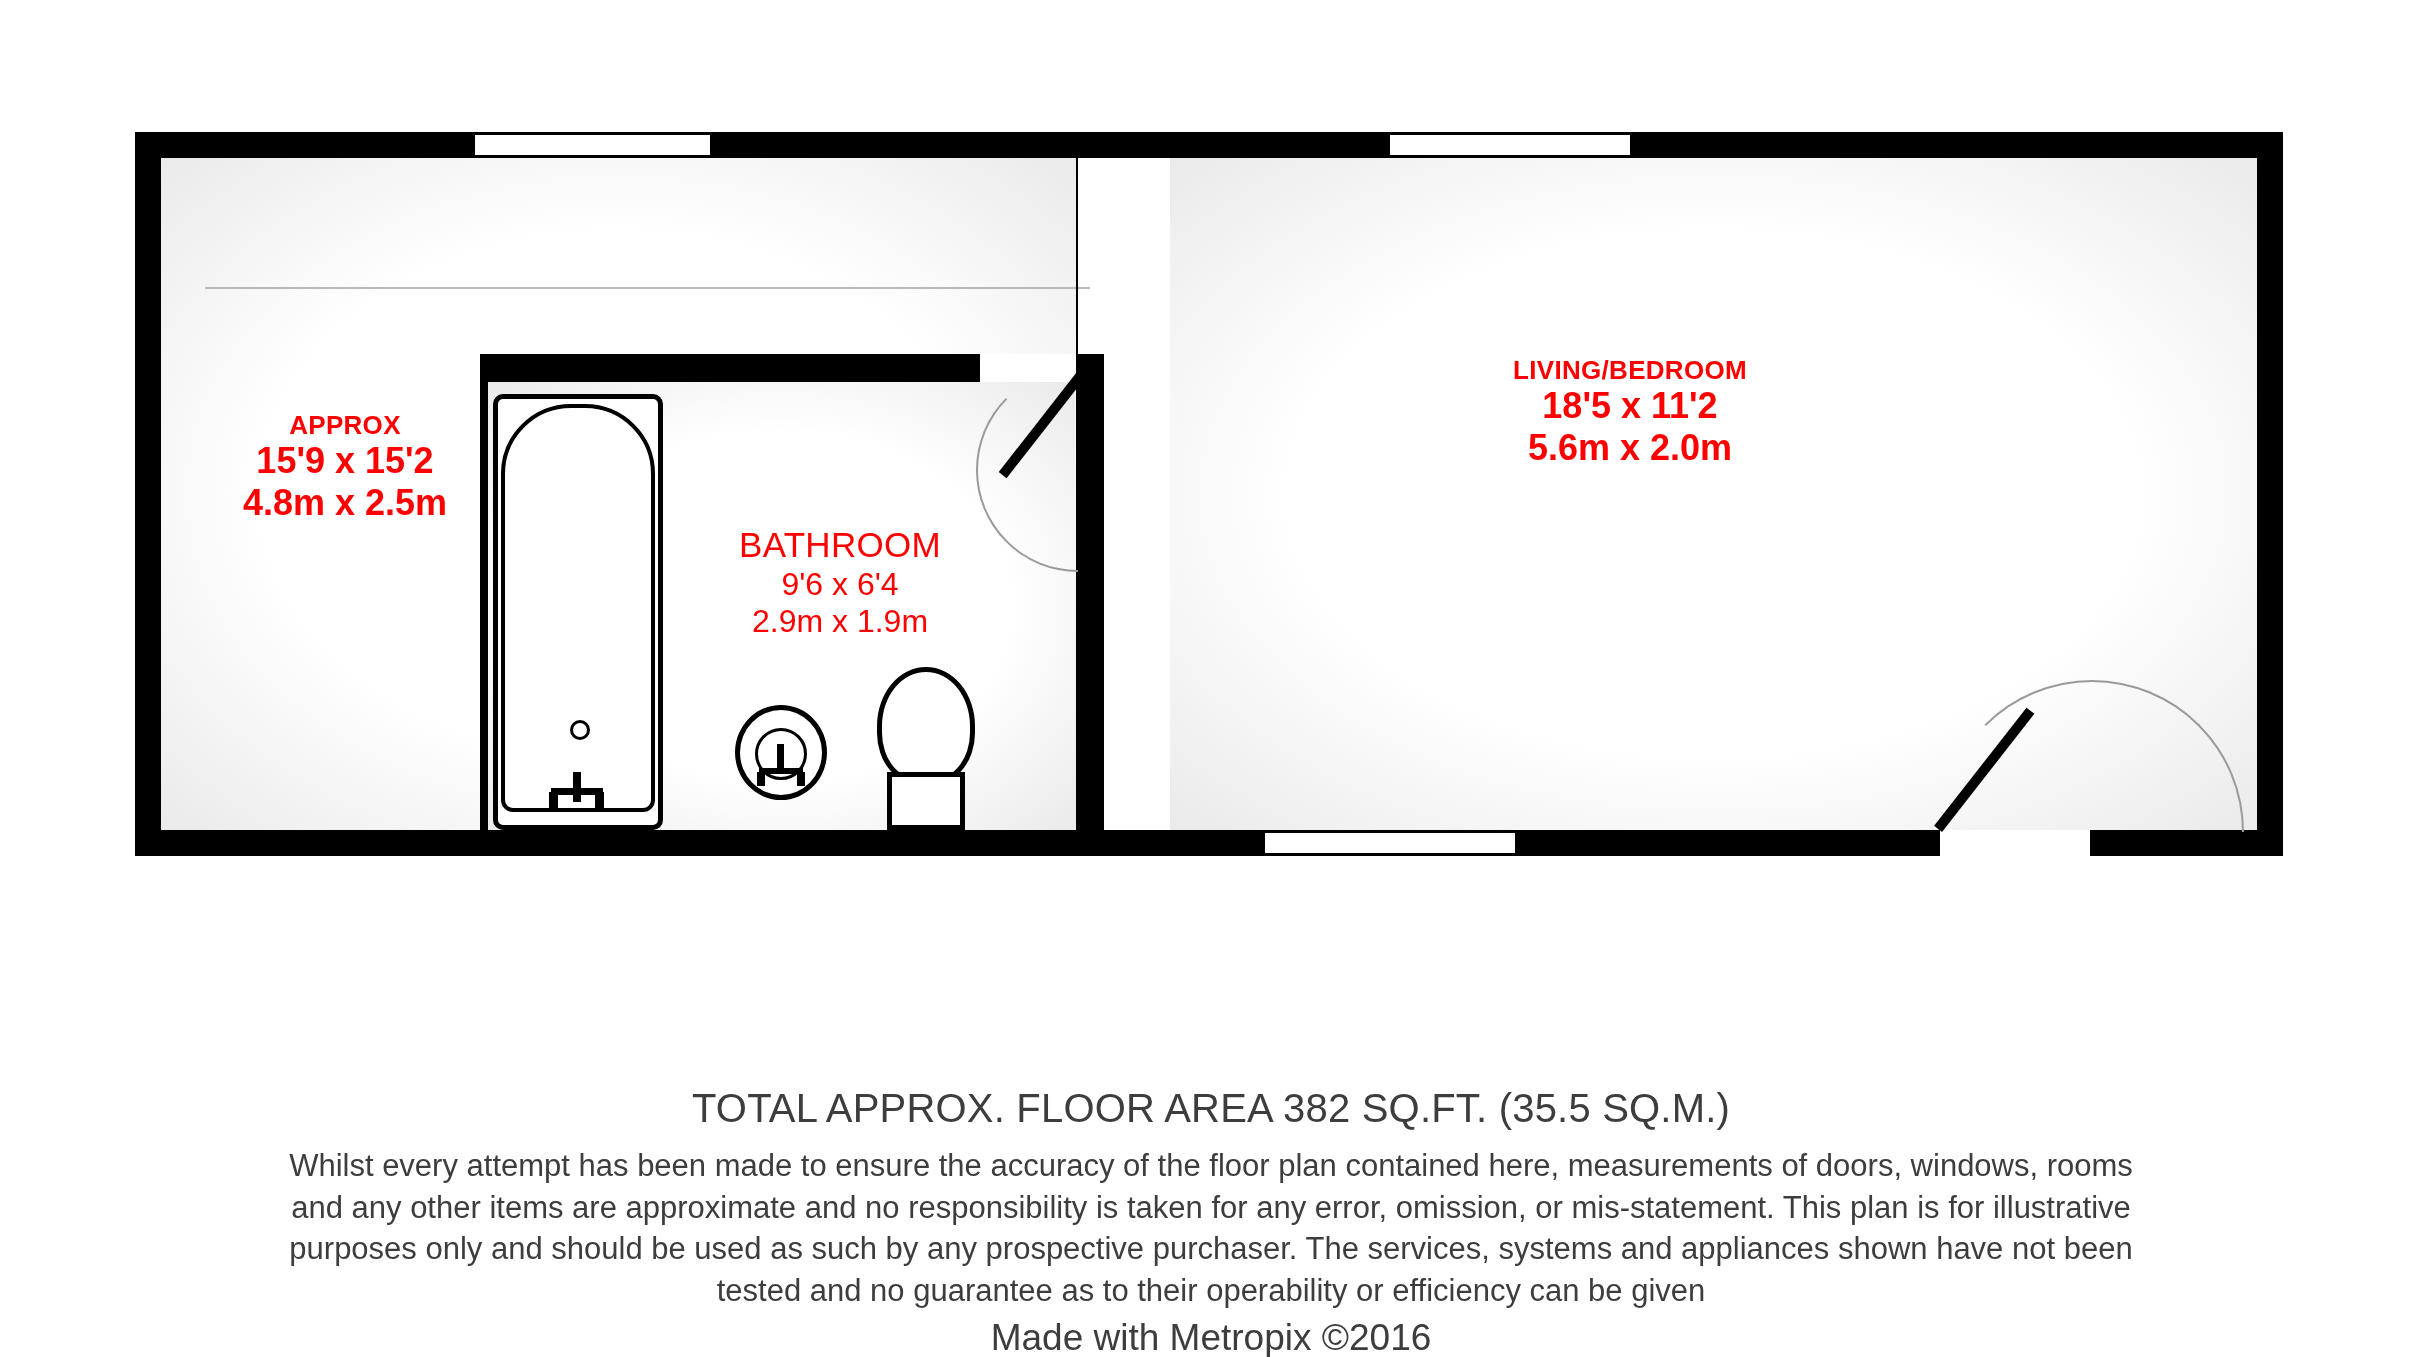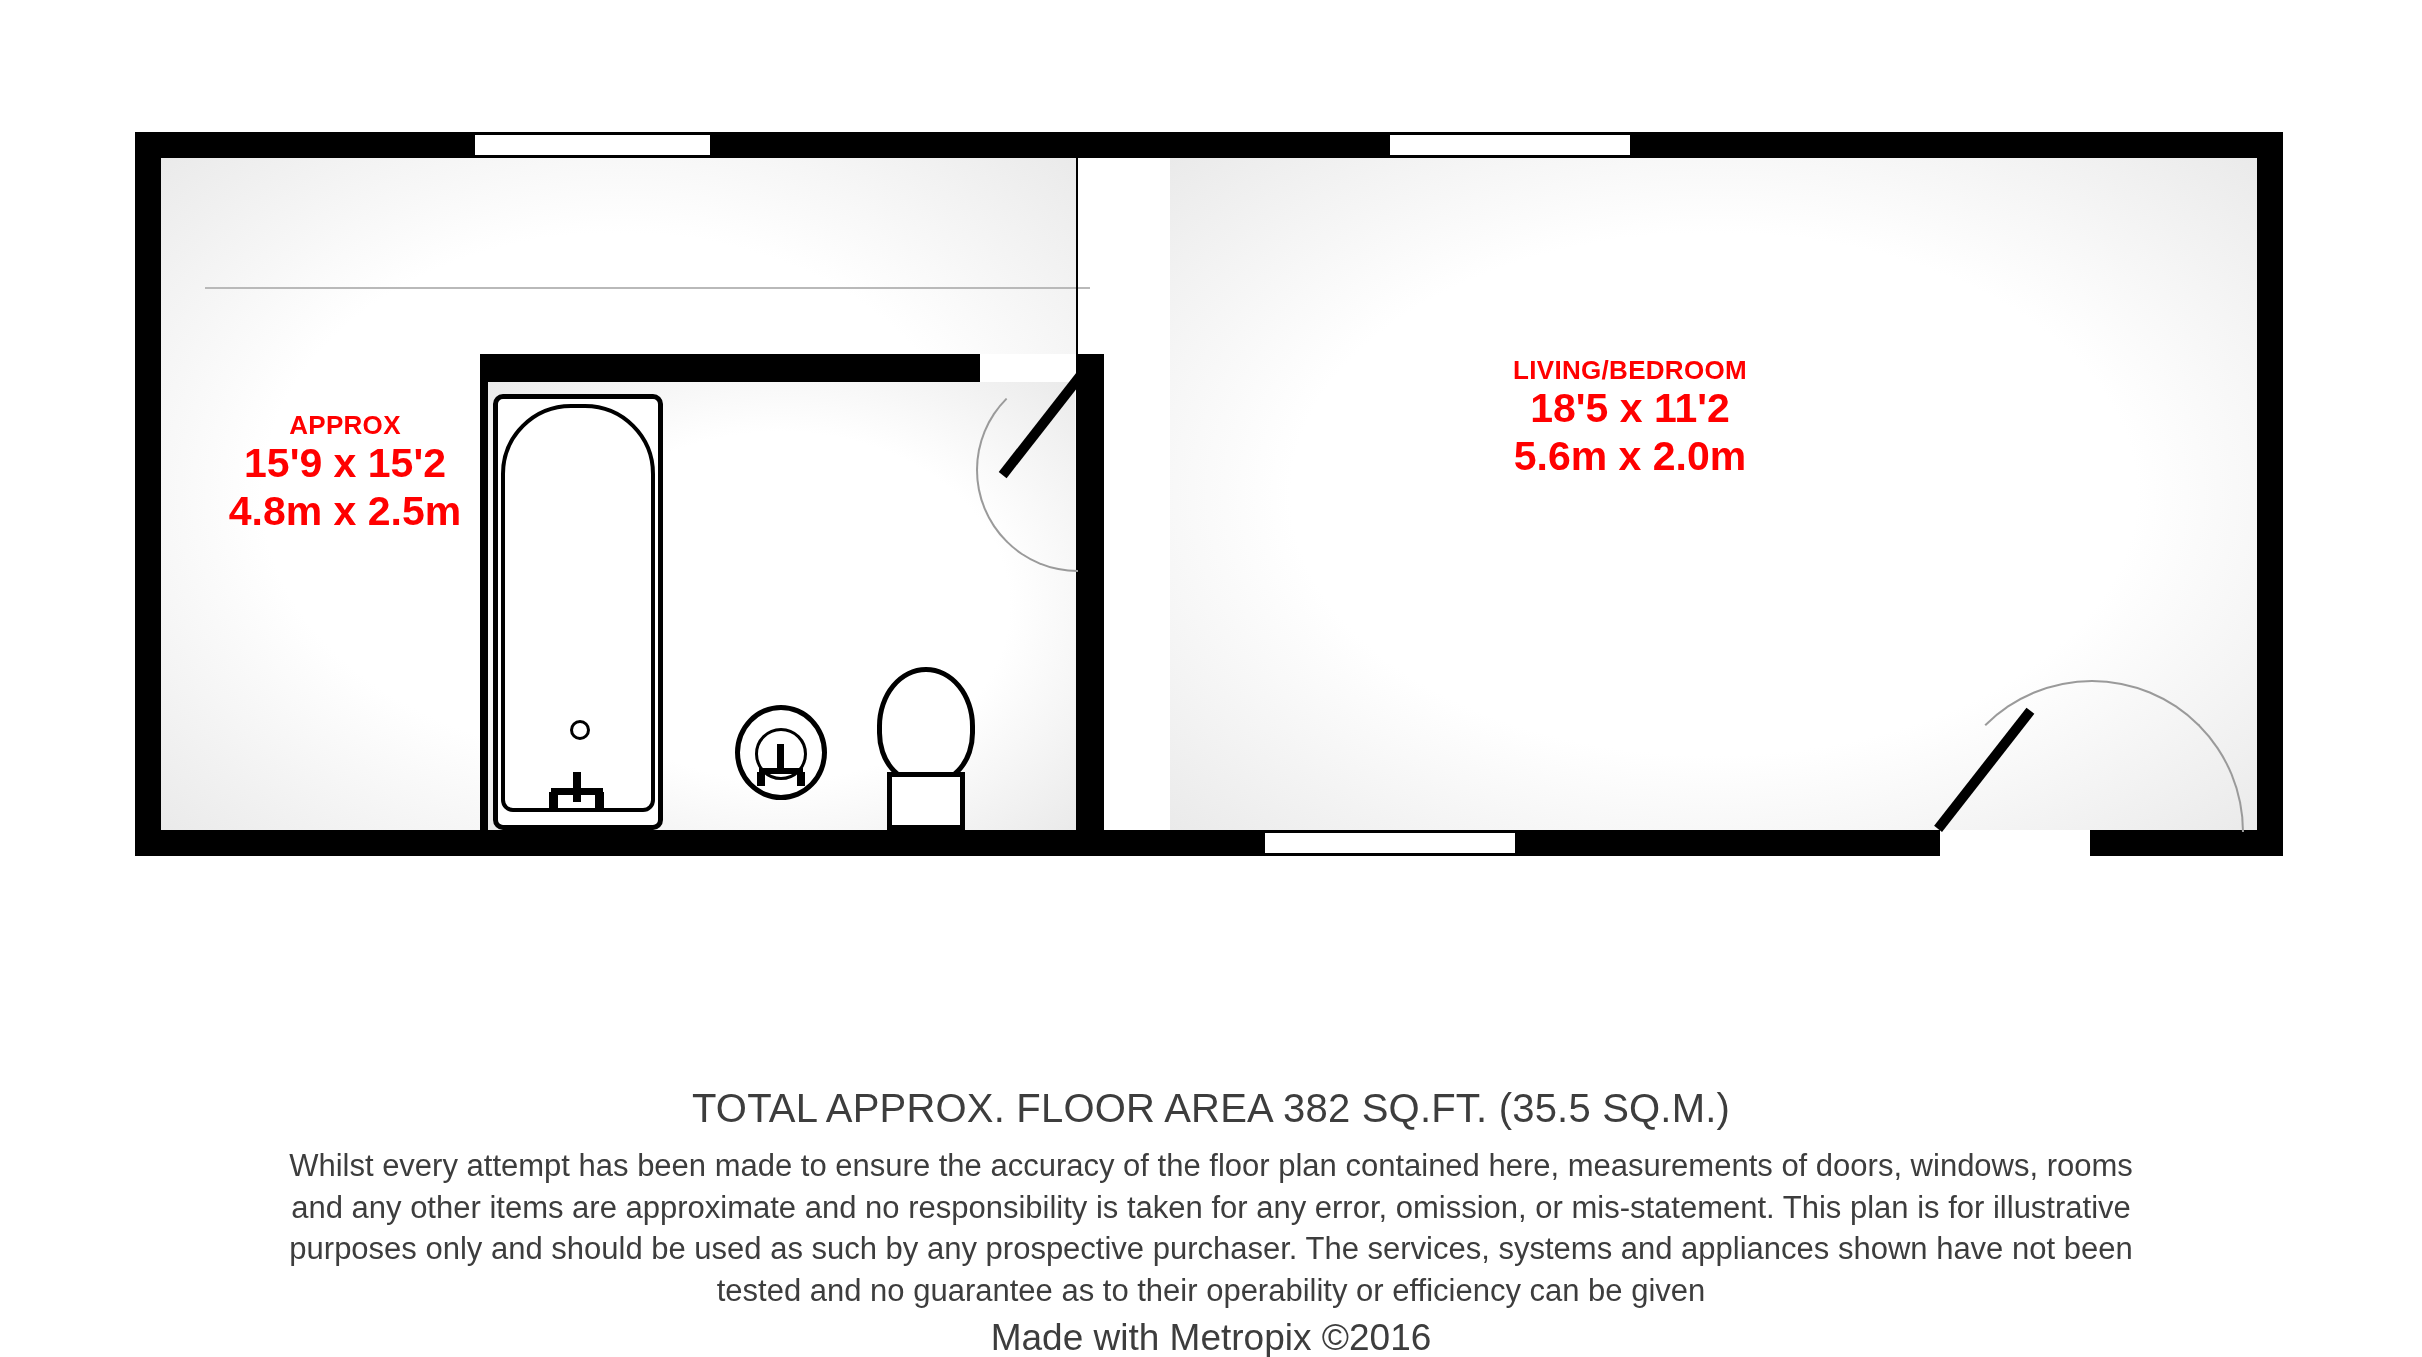--- a/index.html
+++ b/index.html
@@ -161,21 +161,21 @@
     line-height: 1.16;
     white-space: nowrap;
   }
   .room-label .name {
     display: block;
     font-size: 26px;
     letter-spacing: 0.3px;
   }
   .room-label .dim {
     display: block;
-    font-size: 41px;
+    font-size: 36px;
   }
   .room-label.small .name { font-size: 35px; font-weight: normal; }
   .room-label.small .dim  { font-size: 32px; font-weight: normal; }
 
   
   .footer {
     position: absolute;
     left: 0;
     top: 1086px;
     width: 2422px;
@@ -255,20 +255,25 @@
     <div class="wc-cistern" style="left:752px; top:640px; width:78px; height:58px;"></div>
 
   </div>
 
   <div class="room-label" style="left:150px; top:410px; width:390px;">
     <span class="name">APPROX</span>
     <span class="dim">15'9 x 15'2</span>
     <span class="dim">4.8m x 2.5m</span>
   </div>
 
+  <div class="room-label small" style="left:660px; top:525px; width:360px;">
+    <span class="name">BATHROOM</span>
+    <span class="dim">9'6 x 6'4</span>
+    <span class="dim">2.9m x 1.9m</span>
+  </div>
 
   <div class="room-label" style="left:1390px; top:355px; width:480px;">
     <span class="name">LIVING/BEDROOM</span>
     <span class="dim">18'5 x 11'2</span>
     <span class="dim">5.6m x 2.0m</span>
   </div>
 
   <div class="footer">
     <div class="total">TOTAL APPROX. FLOOR AREA 382 SQ.FT. (35.5 SQ.M.)</div>
     <div class="disclaimer">Whilst every attempt has been made to ensure the accuracy of the floor plan contained here, measurements of doors, windows, rooms and any other items are approximate and no responsibility is taken for any error, omission, or mis-statement. This plan is for illustrative purposes only and should be used as such by any prospective purchaser. The services, systems and appliances shown have not been tested and no guarantee as to their operability or efficiency can be given</div>

